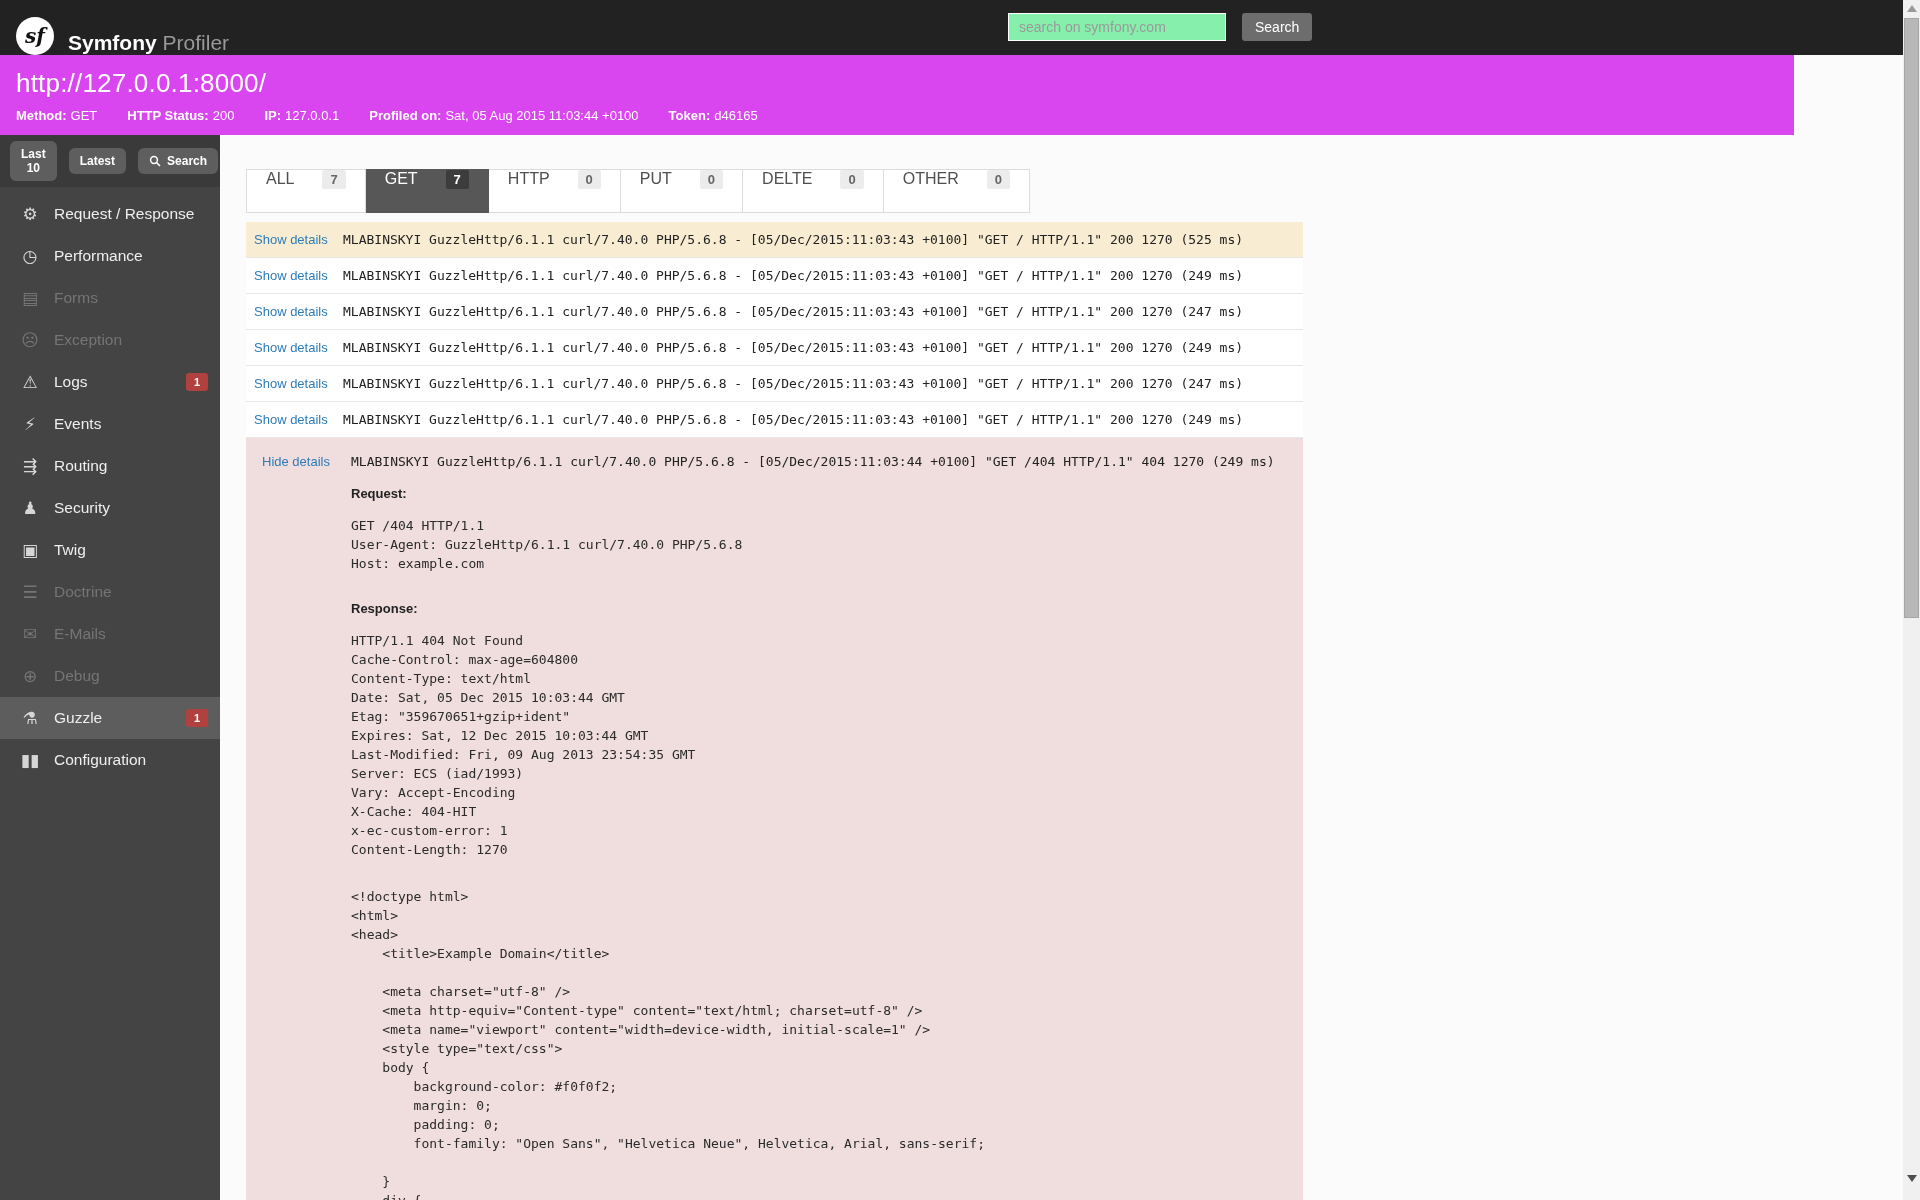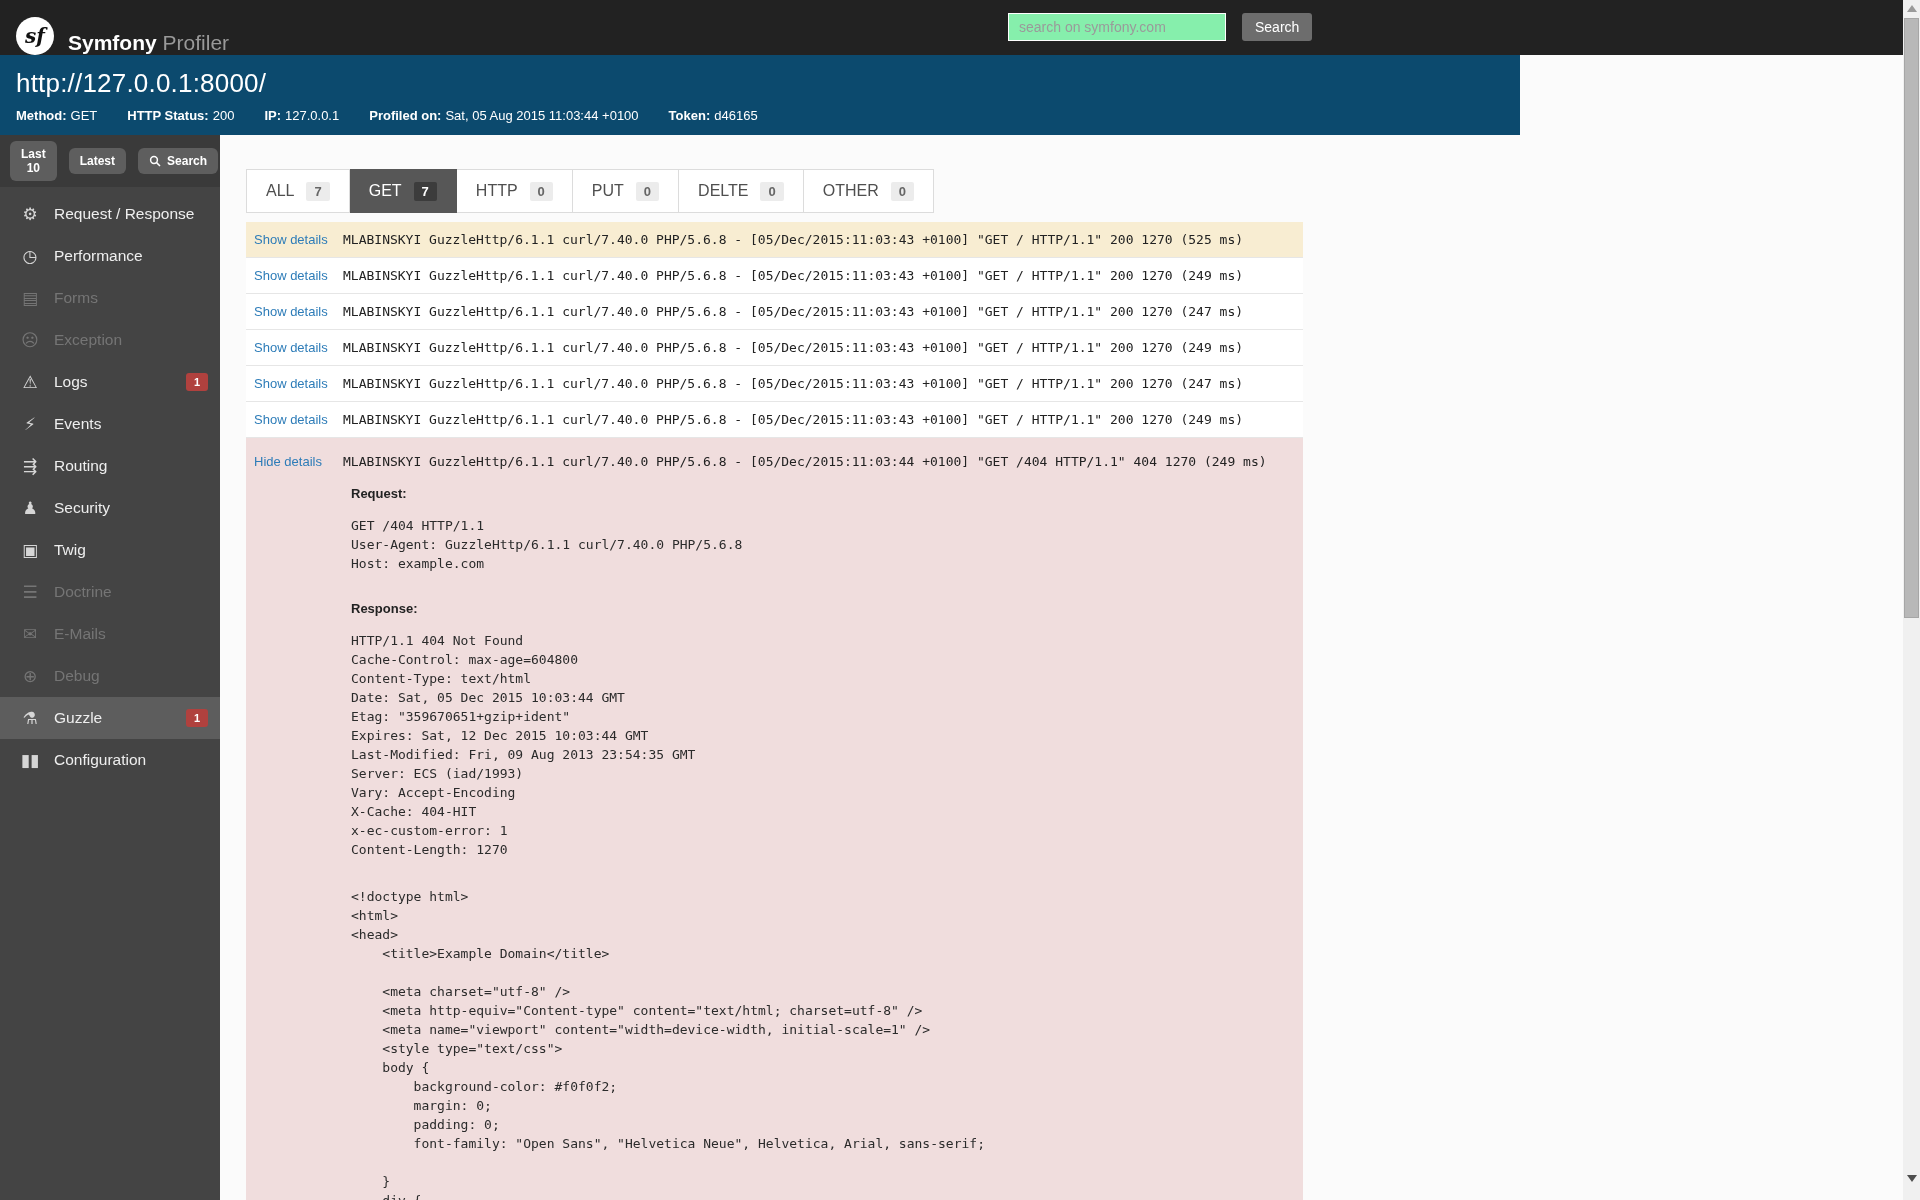--- a/index.html
+++ b/index.html
@@ -10,55 +10,55 @@
   .topbar { position: absolute; left: 0; top: 0; width: 1903px; height: 55px; background: #222; display: flex; align-items: flex-end; padding: 0 16px; }
   .logo-circle { width: 38px; height: 38px; border-radius: 50%; background: #fff; color: #111; display: flex; align-items: center; justify-content: center; font-family: "DejaVu Serif", serif; font-style: italic; font-weight: bold; font-size: 20px; }
   .brand { margin-left: 14px; font-size: 21px; color: #fff; font-weight: bold; }
   .brand .light { color: #999; font-weight: normal; }
   .search-area { position: absolute; left: 1008px; top: 13px; display: flex; }
   .search-input { width: 218px; height: 28px; border: 1px solid #fff; background: #86efac; padding: 0 10px; font-size: 14px; color: #333; font-family: "Liberation Sans", sans-serif; outline: none; }
   .search-input::placeholder { color: #9a9a9a; }
   .search-btn { margin-left: 16px; height: 28px; padding: 0 13px; background: #6d6d6d; color: #fff; border: none; border-radius: 3px; font-size: 14px; font-family: "Liberation Sans", sans-serif; cursor: pointer; }
 
   
-  .pheader { position: absolute; left: 0; top: 55px; width: 1520px; height: 80px; background: #0c4a6e; color: #fff; padding: 13px 16px 0 16px; }
+  .pheader { position: absolute; left: 0; top: 55px; width: 1794px; height: 80px; background: #d946ef; color: #fff; padding: 13px 16px 0 16px; }
   .pheader .url { font-size: 26px; font-weight: normal; letter-spacing: 0.2px; }
   .pheader .meta { margin-top: 9px; display: flex; gap: 30px; font-size: 13px; }
   .pheader .meta b { font-weight: bold; margin-right: 4px; }
 
   
   .sidebar { position: absolute; left: 0; top: 135px; width: 220px; height: 1065px; background: #444; }
   .sidebar-actions { background: #3a3a3a; height: 52px; display: flex; align-items: center; padding: 0 10px; gap: 12px; }
   .sbtn { background: #5e5e5e; color: #fff; font-size: 12px; font-weight: bold; border: none; border-radius: 6px; padding: 6px 11px; font-family: "Liberation Sans", sans-serif; cursor: pointer; display: flex; align-items: center; gap: 6px; }
   .menu { padding-top: 6px; }
   .item { height: 42px; display: flex; align-items: center; padding-left: 18px; cursor: pointer; }
   .item .icon { width: 24px; font-family: "DejaVu Sans", sans-serif; font-size: 17px; color: #d6d6d6; text-align: center; }
   .item .label { margin-left: 12px; font-size: 15.5px; color: #eee; }
   .item.disabled .icon, .item.disabled .label { color: #757575; }
   .item.active { background: #5d5d5d; }
   .sbadge { margin-left: auto; margin-right: 12px; background: #b0413e; color: #fff; font-size: 11px; font-weight: bold; padding: 3px 8px; border-radius: 3px; }
 
   
   .main { position: absolute; left: 220px; top: 135px; width: 1683px; height: 1065px; background: #fbfbfb; padding: 14px 0 0 26px; }
   .page-title { font-size: 25px; color: #2e2e2e; font-weight: 400; margin-top: 4px; }
   .tabs { display: flex; margin-top: 20px; }
-  .tab { height: 44px; background: #fff; border: 1px solid #dcdcdc; border-left: none; display: flex; align-items: center; gap: 12px; padding: 0 19px; font-size: 16px; color: #4f4f4f; cursor: pointer; }
+  .tab { height: 44px; background: #fff; border: 1px solid #dcdcdc; border-left: none; display: flex; align-items: flex-start; gap: 28px; padding: 0 19px; font-size: 16px; color: #4f4f4f; cursor: pointer; }
   .tab:first-child { border-left: 1px solid #dcdcdc; }
   .tab .count { background: #ececec; color: #666; font-size: 13px; font-weight: bold; padding: 2px 8px; border-radius: 2px; }
   .tab.active { background: #575757; border-color: #575757; color: #fff; }
   .tab.active .count { background: #3c3c3c; color: #fff; }
 
   .rows { margin-top: 9px; width: 1057px; }
   .rrow { min-height: 36px; background: #fff; border-bottom: 1px solid #e6e6e6; display: flex; align-items: center; }
   .rrow.highlight { background: #f8edd2; }
   .rlink { width: 97px; padding-left: 8px; font-size: 13px; color: #2d7cb8; flex-shrink: 0; cursor: pointer; }
   .rtext { font-family: "DejaVu Sans Mono", monospace; font-size: 13px; color: #222; white-space: pre; }
 
   .expanded { background: #f0dddd; border-bottom: none; min-height: 740px; }
-  .exp-header { min-height: 36px; display: flex; align-items: center; padding-top: 10px; }
+  .exp-header { min-height: 36px; display: flex; align-items: center; padding-top: 10px; margin-left: 8px; }
   .detail-body { margin-left: 105px; padding-top: 6px; }
   .detail-heading { font-size: 13px; font-weight: bold; color: #222; margin: 6px 0 15px; }
   .detail-pre { font-family: "DejaVu Sans Mono", monospace; font-size: 13px; line-height: 19px; color: #2b2b2b; margin: 0 0 28px; white-space: pre; }
 
   
   .scrollbar { position: absolute; right: 0; top: 0; width: 17px; height: 1200px; background: #f0f0f0; }
   .sb-arrow-up { position: absolute; top: 5px; left: 4px; width: 0; height: 0; border-left: 5px solid transparent; border-right: 5px solid transparent; border-bottom: 7px solid #9a9a9a; }
   .sb-thumb { position: absolute; top: 18px; left: 1px; width: 15px; height: 600px; background: #b8b8b8; border: 1px solid #a6a6a6; }
   .sb-arrow-down { position: absolute; bottom: 18px; left: 4px; width: 0; height: 0; border-left: 5px solid transparent; border-right: 5px solid transparent; border-top: 7px solid #4d4d4d; }
 </style>

